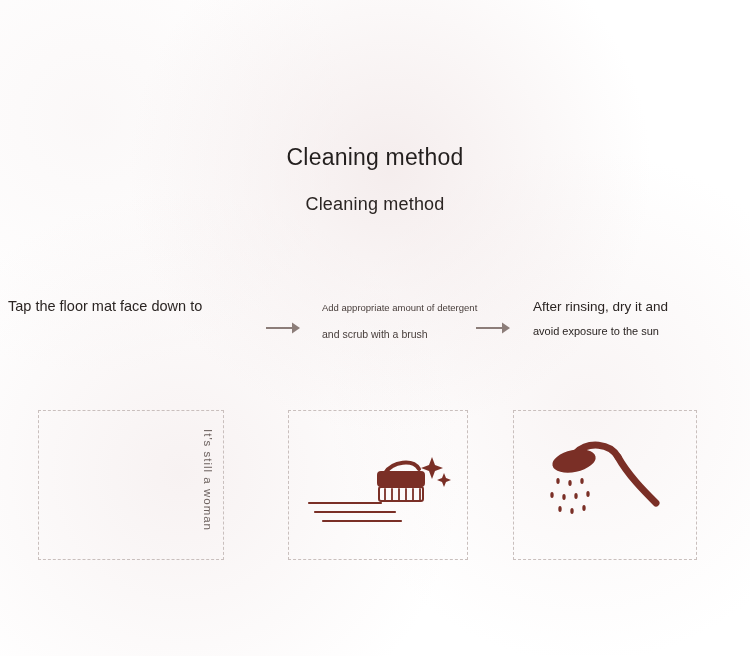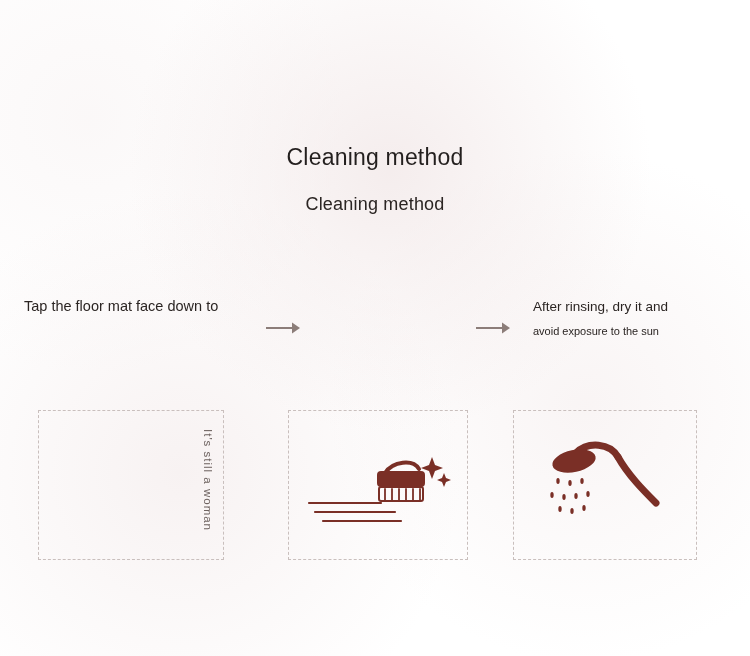--- a/index.html
+++ b/index.html
@@ -62,21 +62,21 @@
     left: 0;
     width: 750px;
     height: 70px;
   }
 
   .step-text {
     position: absolute;
     top: 0;
     width: 230px;
   }
-  .step-text.s1 { left: 24px; }
+  .step-text.s1 { left: 8px; }
   .step-text.s2 { left: 322px; }
   .step-text.s3 { left: 533px; }
 
   .step-text .line {
     display: block;
     color: #2b2523;
   }
 
   .step-text.s1 .line {
     font-size: 14.5px;
@@ -140,20 +140,24 @@
 
   <div class="title-main">Cleaning method</div>
   <div class="title-sub">Cleaning method</div>
 
   <div class="steps-text">
 
     <div class="step-text s1">
       <span class="line l1">Tap the floor mat face down to</span>
     </div>
 
+    <div class="step-text s2">
+      <span class="line l1">Add appropriate amount of detergent</span>
+      <span class="line l2">and scrub with a brush</span>
+    </div>
 
     <div class="step-text s3">
       <span class="line l1">After rinsing, dry it and</span>
       <span class="line l2">avoid exposure to the sun</span>
     </div>
   </div>
 
   <div class="arrow a1">
     <svg width="34" height="12" viewBox="0 0 34 12">
       <line x1="0" y1="6" x2="26" y2="6" stroke="#8c7d79" stroke-width="2"></line>

